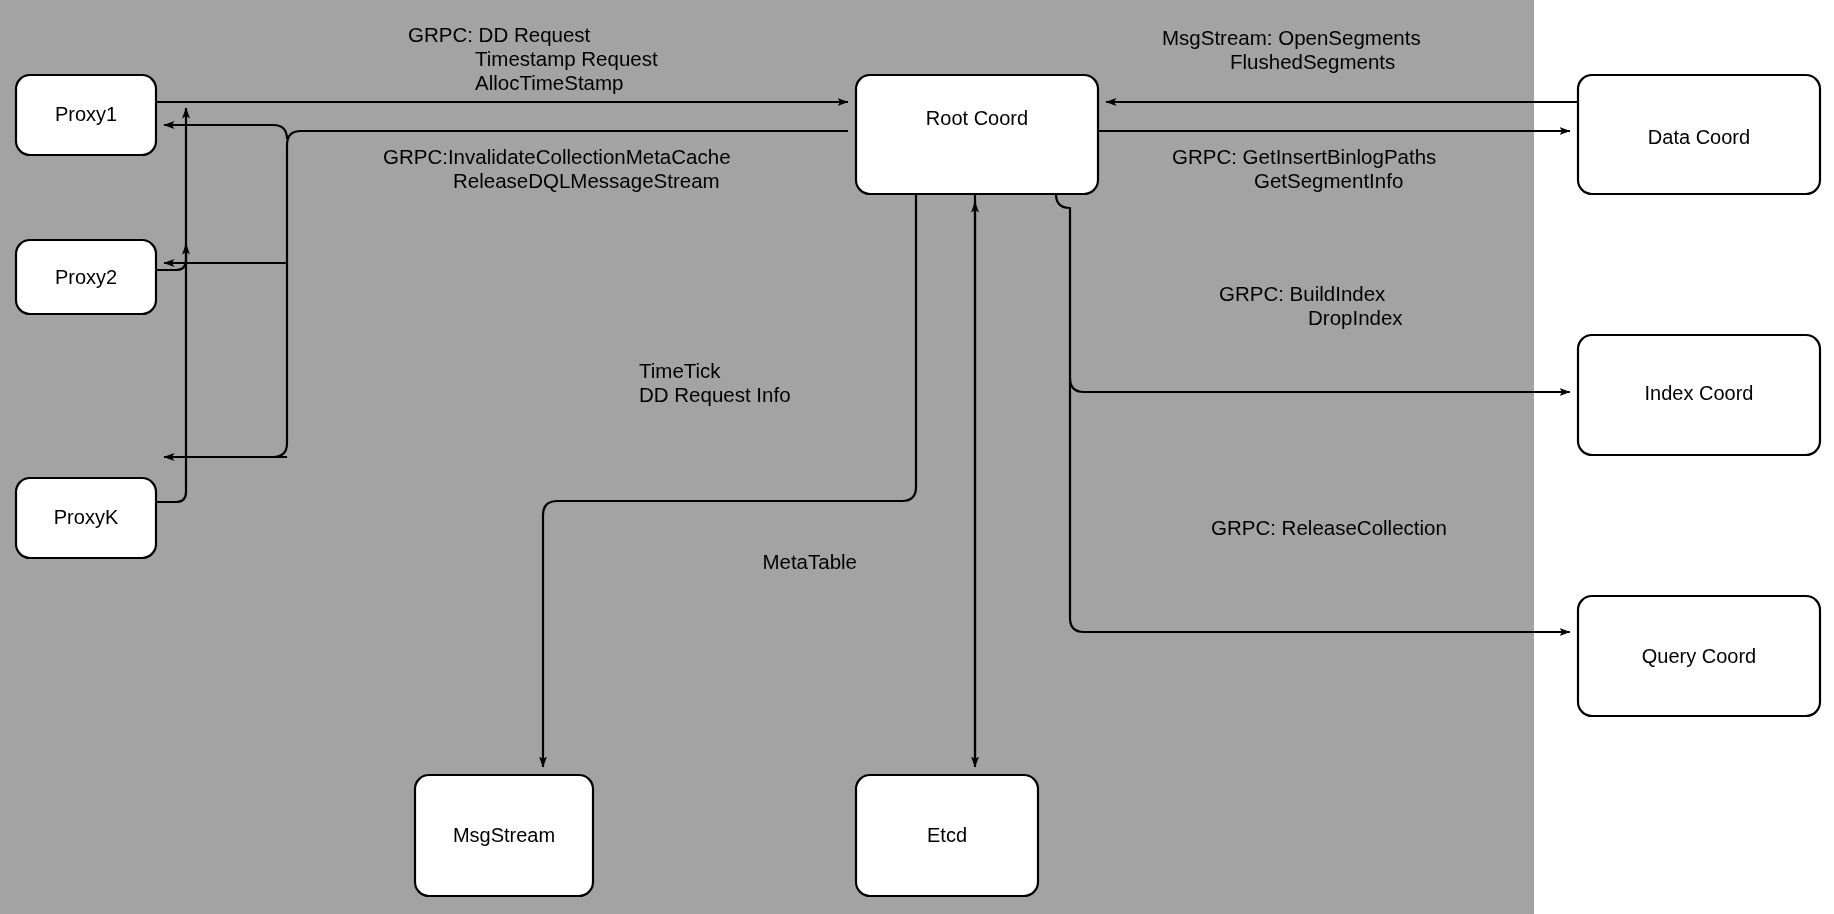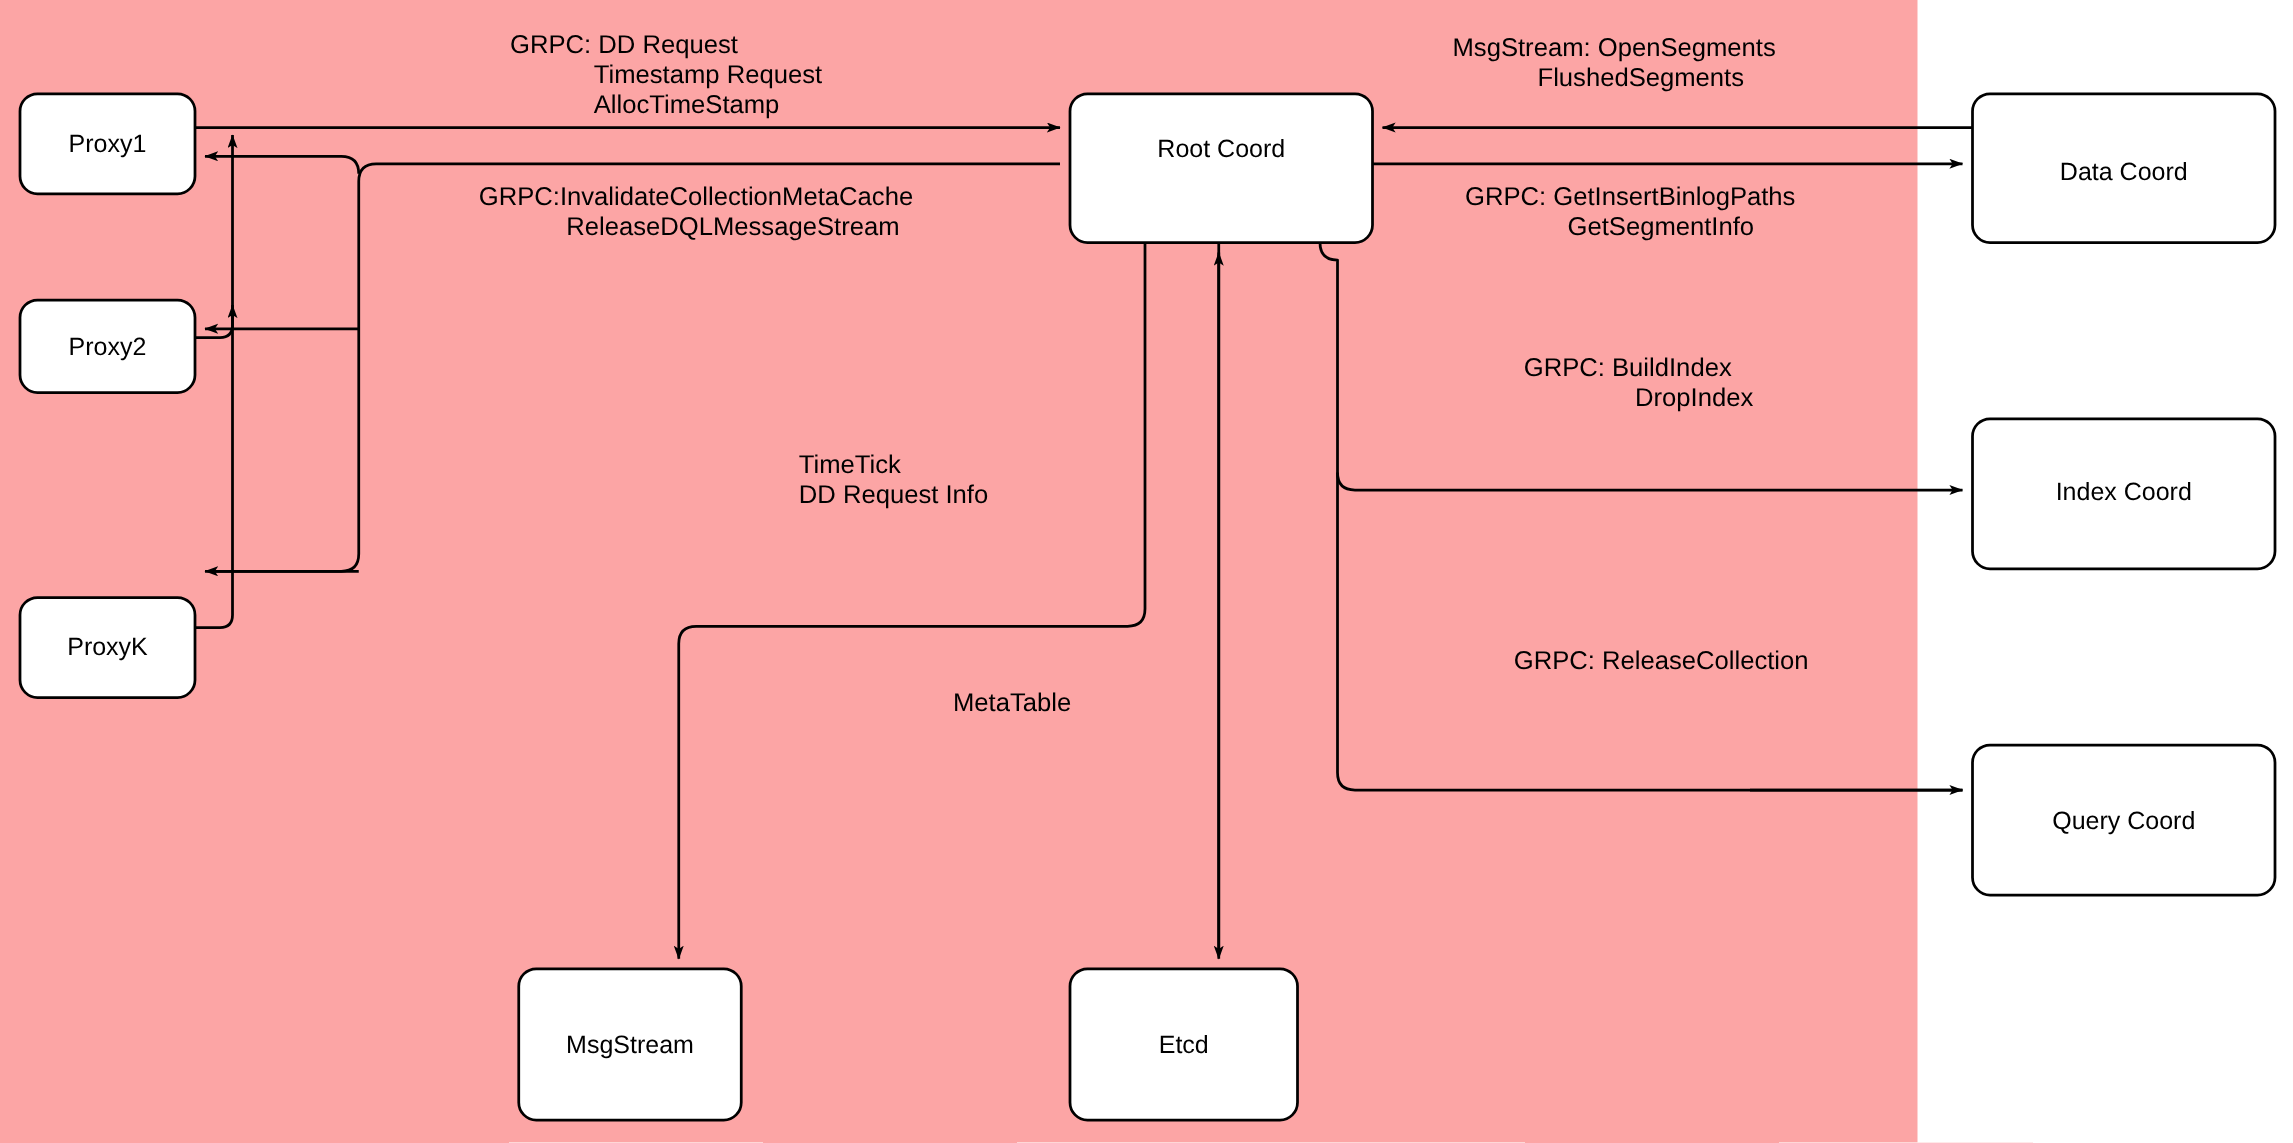--- a/index.html
+++ b/index.html
@@ -10,21 +10,21 @@
   body {
     width: 1834px;
     height: 914px;
     overflow: hidden;
     font-family: "Liberation Sans", sans-serif;
   }
   #diagram-root {
     position: relative;
     width: 1534px;
     height: 914px;
-    background: #fca5a5;
+    background: #a3a3a3;
   }
   svg.diagram {
     display: block;
     width: 1834px;
     height: 914px;
   }
   .node-box {
     fill: #ffffff;
     stroke: #000000;
     stroke-width: 2.2;

